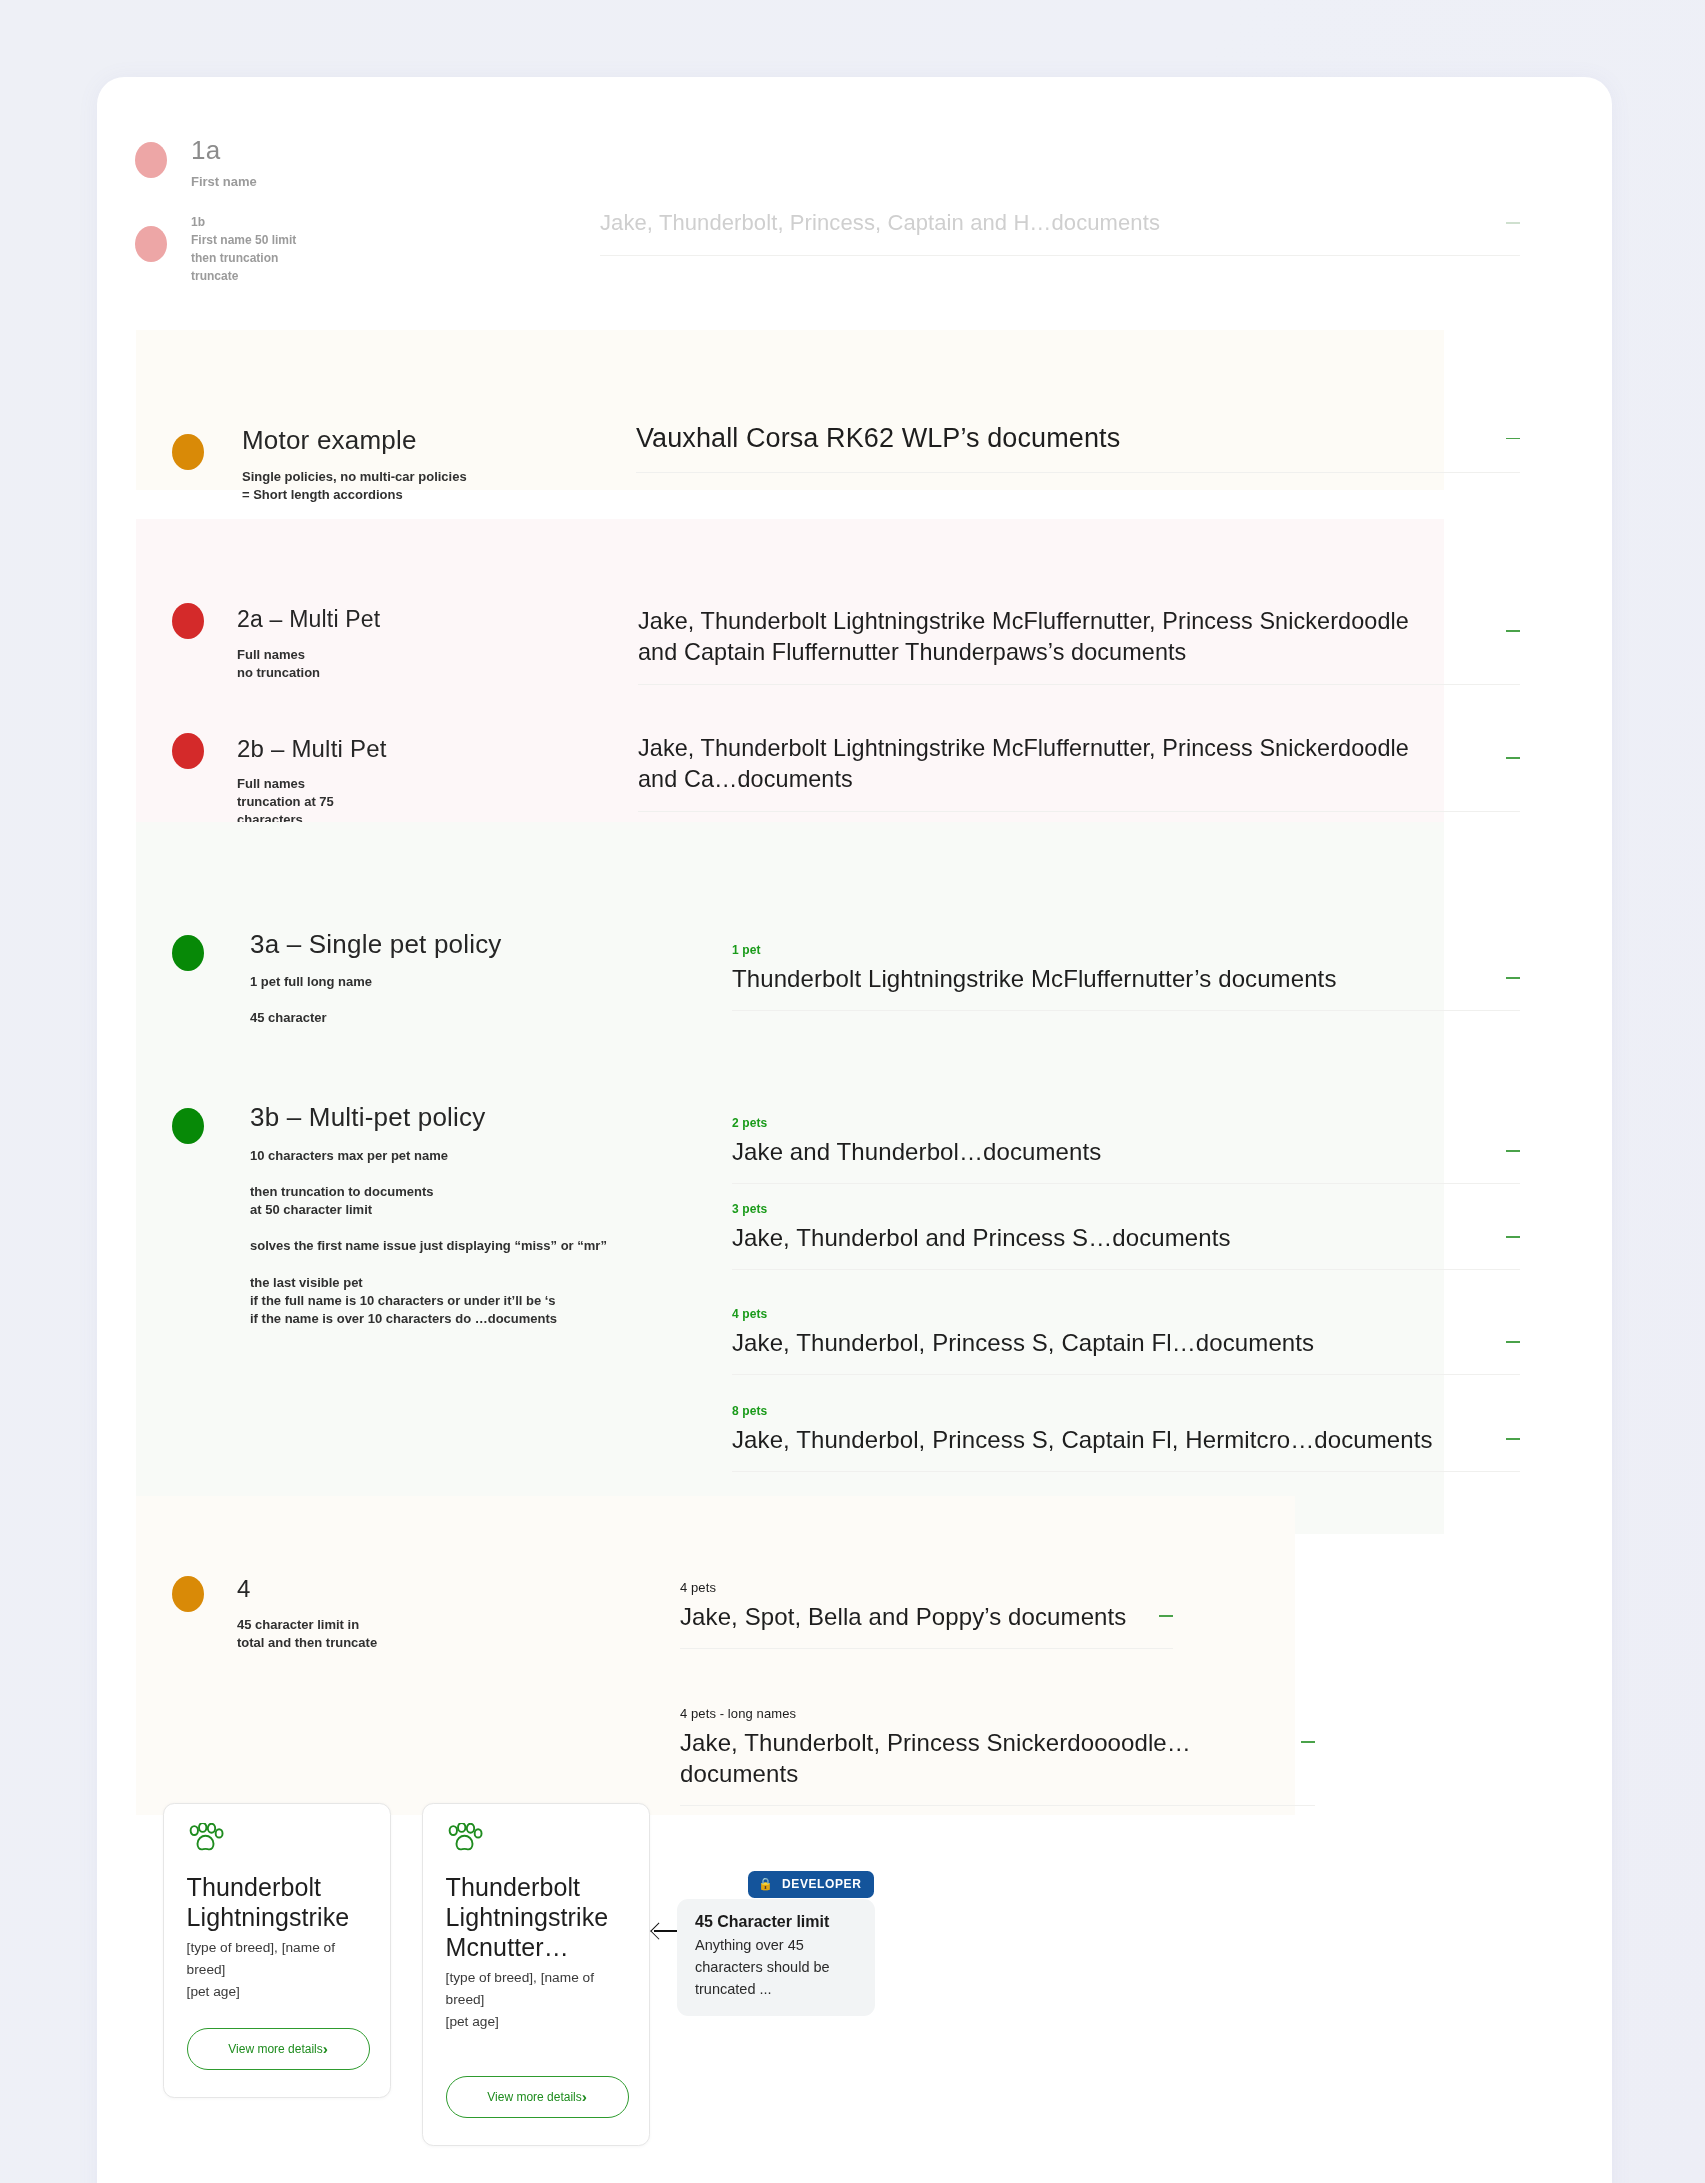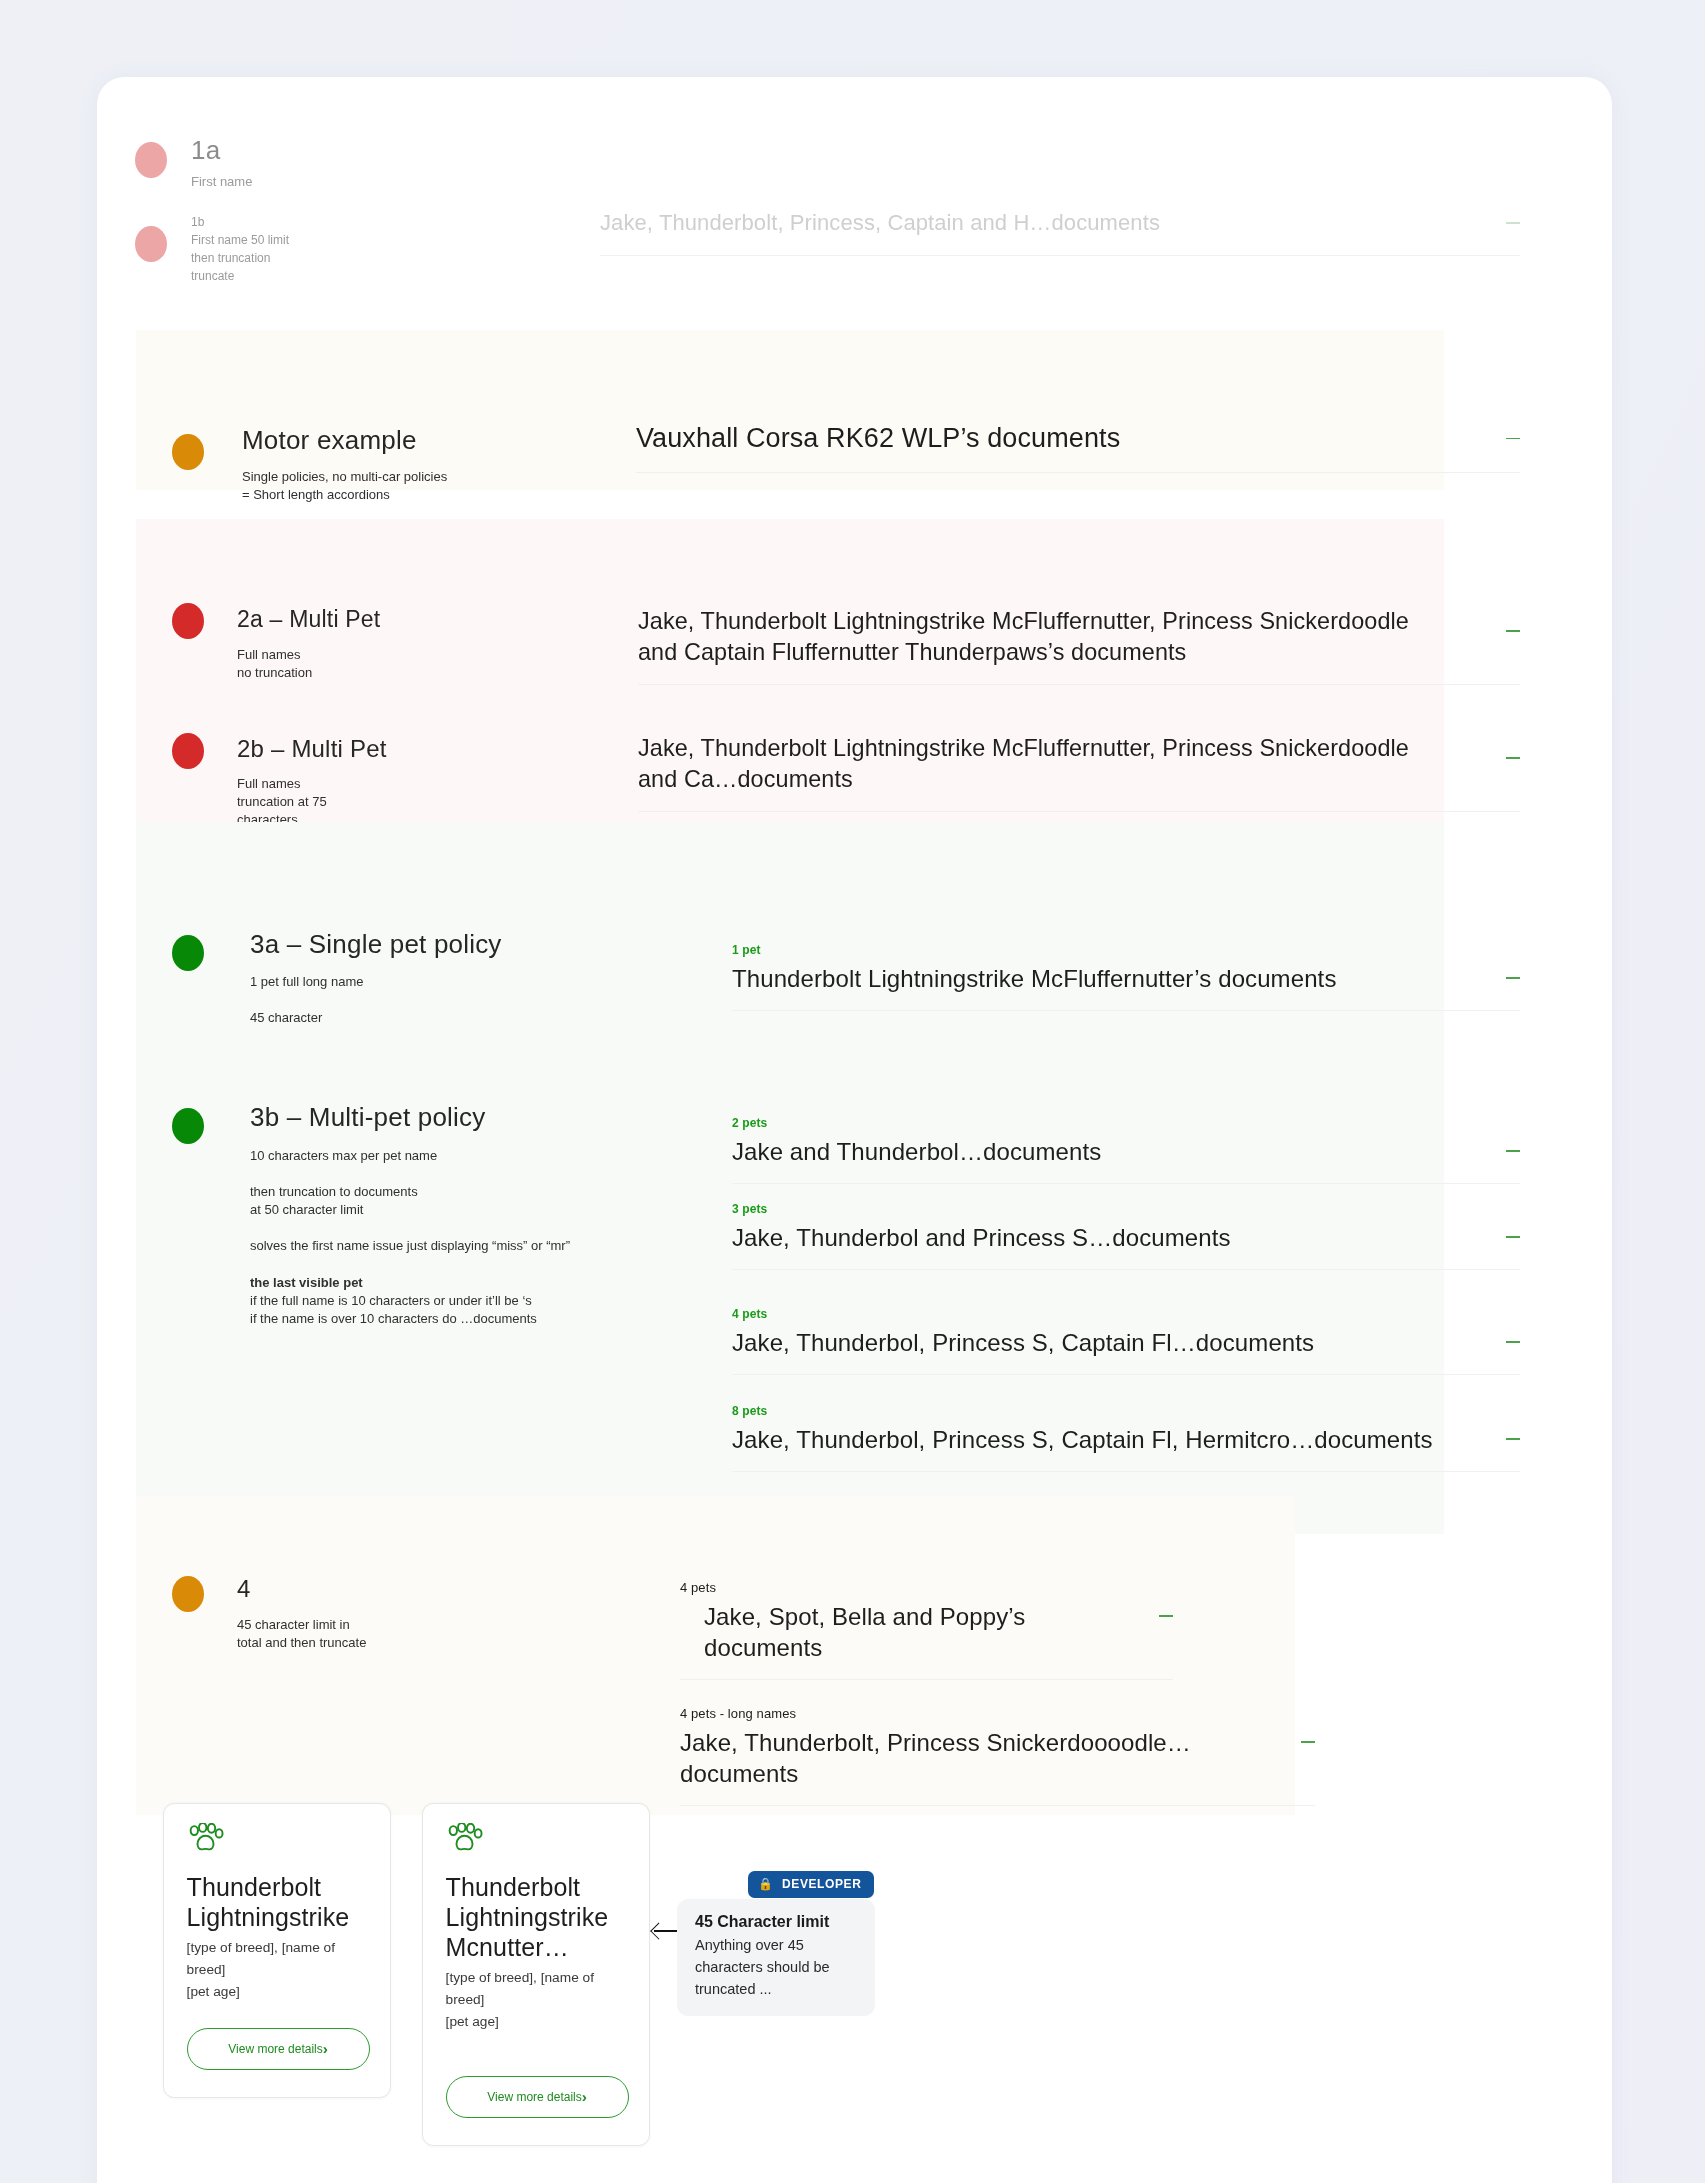--- a/index.html
+++ b/index.html
@@ -39,21 +39,21 @@
   .sec-title {
     font-family: "Liberation Sans", sans-serif;
     font-weight: 300;
     letter-spacing: 0.2px;
     color: #262626;
   }
   .sec-sub {
     font-size: 13px;
     line-height: 18px;
     color: #303030;
-    font-weight: 400;
+    font-weight: 700;
   }
   .sec-sub.bold { font-weight: 700; }
   .sec-sub.muted { color: #9b9b9b; }
 
   .acc { position: absolute; }
   .acc-label {
     font-size: 12px;
     font-weight: 700;
     color: #1a9b1a;
     margin-bottom: 5.7px;
@@ -291,21 +291,21 @@
     <div class="band" style="left:39px; top:1419px; width:1159px; height:319px; background:#fdfbf7;"></div>
     <div class="dot" style="left:75px; top:1499px; background:#d98a07;"></div>
     <div class="left-col" style="left:140px; top:1498px; width:323px;">
       <div class="sec-title" style="font-size:24px; line-height:27.5px;">4</div>
       <div class="sec-sub" style="margin-top:13.7px;">45 character limit in</div>
       <div class="sec-sub">total and then truncate</div>
     </div>
     <div class="acc" style="left:583px; top:1503px; width:493px;">
       <div class="acc-label" style="color:#1c1c1c; font-weight:400; font-size:13px;">4 pets</div>
       <div class="acc-row" style="padding-bottom:16px;">
-        <div class="acc-text" style="font-size:24px; line-height:31px;margin-left:24px;">Jake, Spot, Bella and Poppy’s documents</div>
+        <div class="acc-text" style="font-size:24px; line-height:31px;">Jake, Spot, Bella and Poppy’s documents</div>
         <div class="minus" style="margin-top:14.5px;"></div>
       </div>
     </div>
     <div class="acc" style="left:583px; top:1629px; width:635px;">
       <div class="acc-label" style="color:#1c1c1c; font-weight:400; font-size:13px;">4 pets - long names</div>
       <div class="acc-row" style="padding-bottom:16px;">
         <div class="acc-text" style="font-size:24px; line-height:31px;">Jake, Thunderbolt, Princess Snickerdoooodle…documents</div>
         <div class="minus" style="margin-top:14.5px;"></div>
       </div>
     </div>

